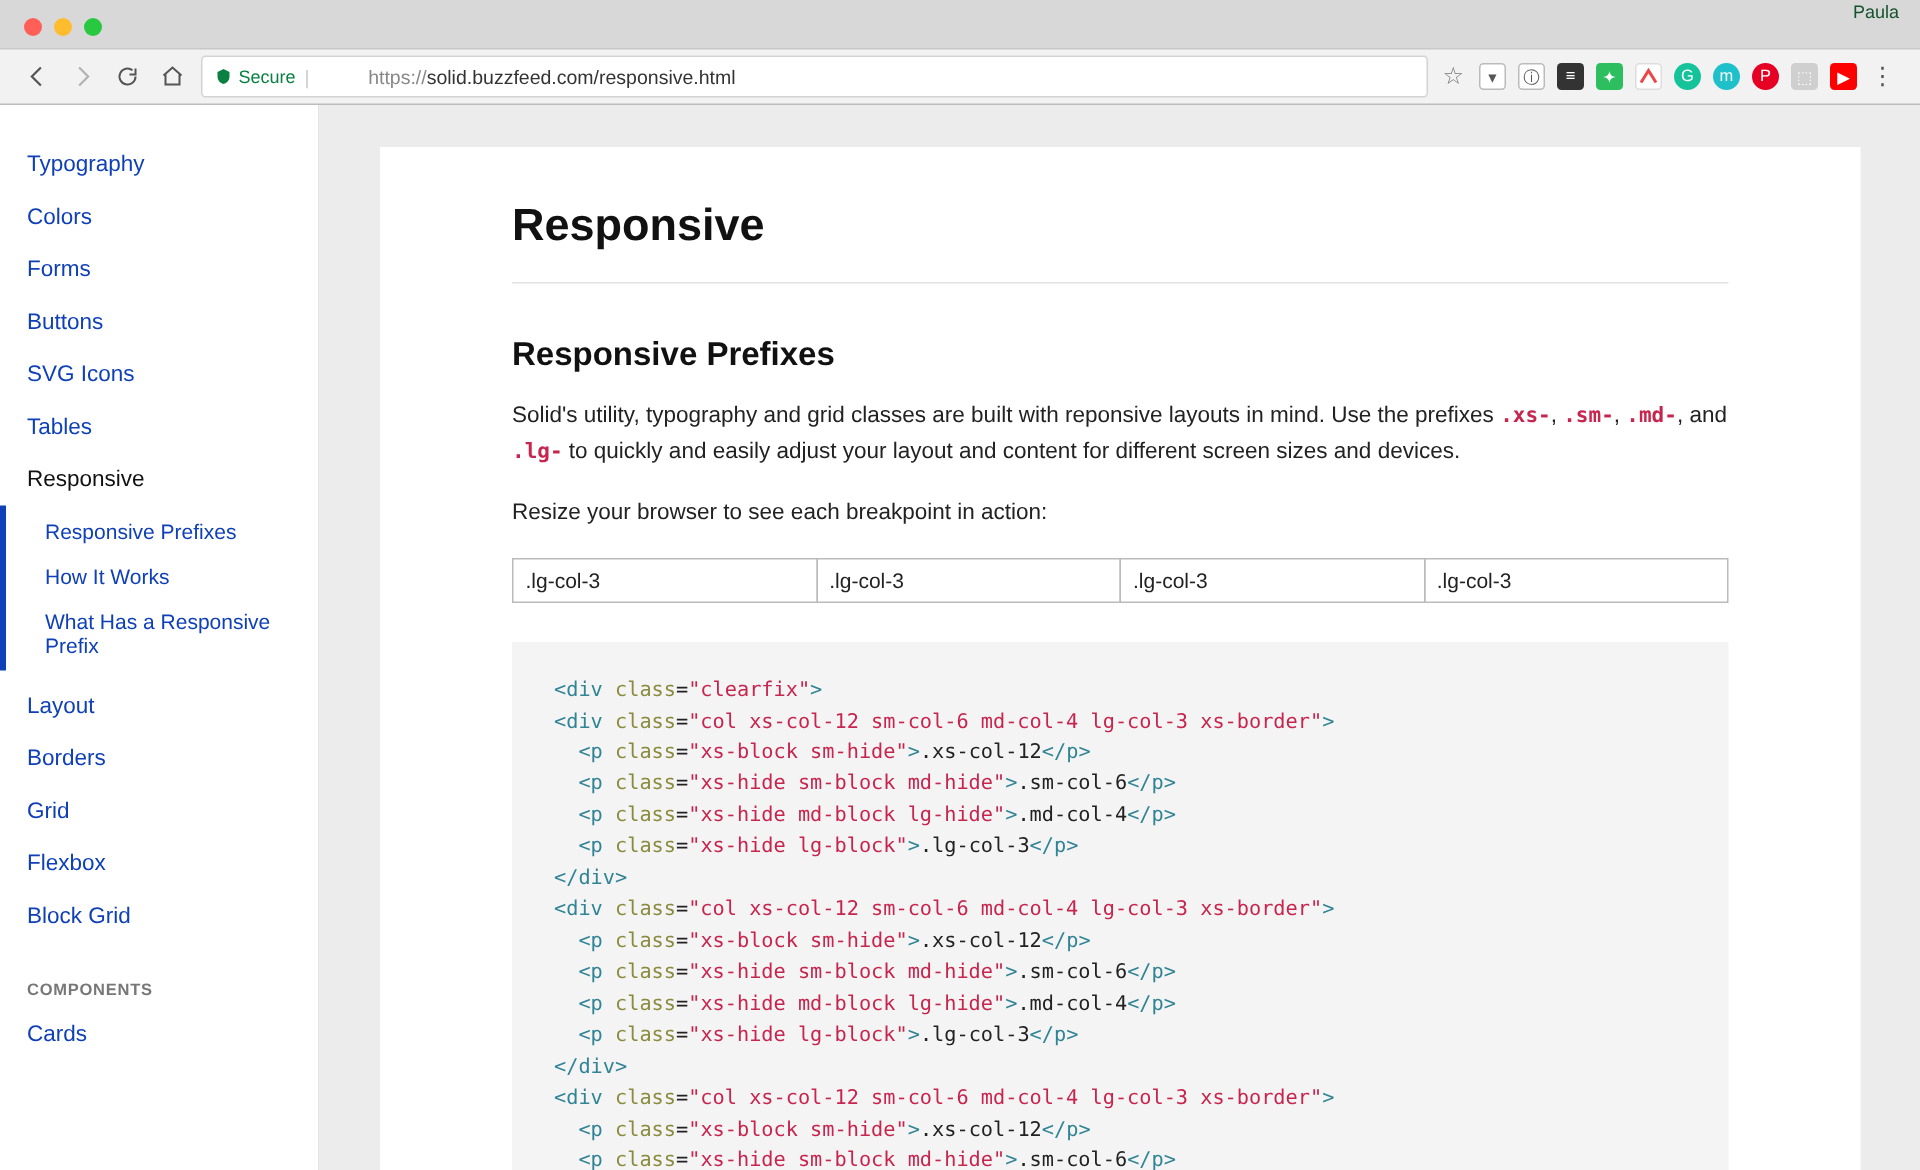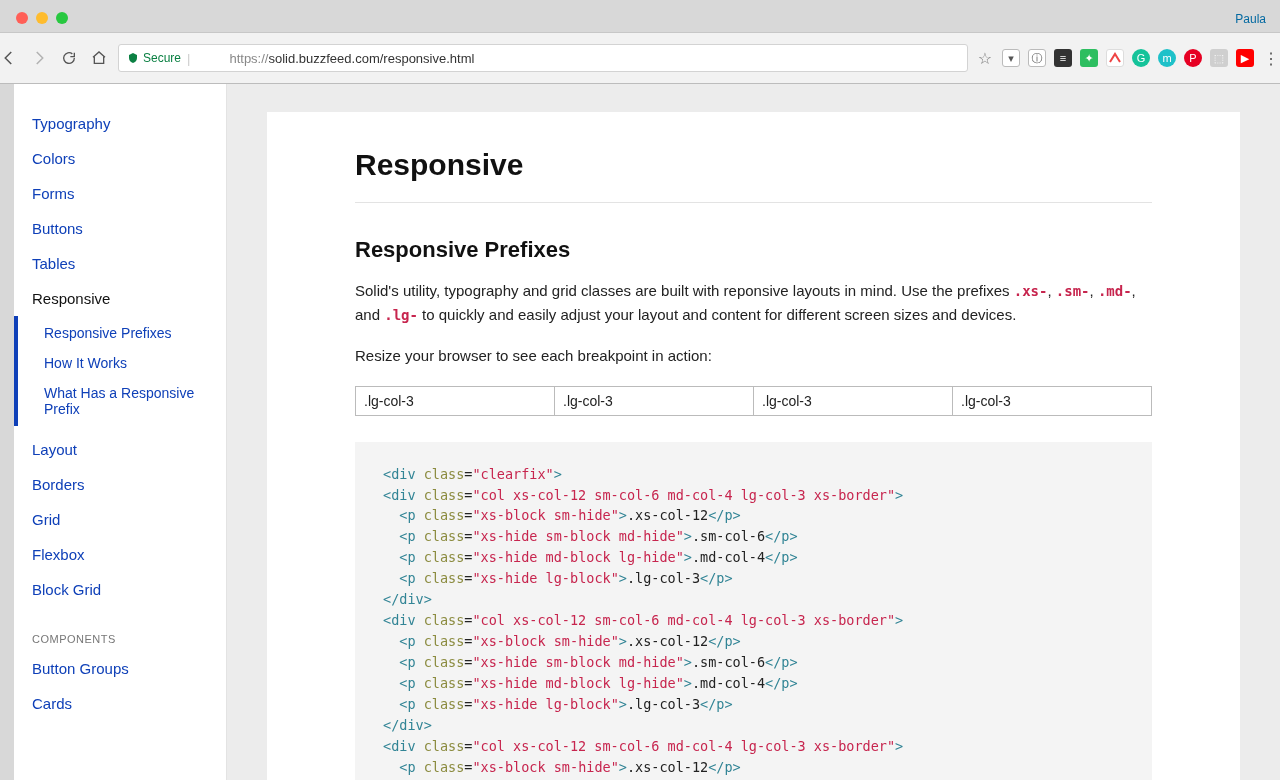--- a/index.html
+++ b/index.html
@@ -10,41 +10,41 @@
 .tab-bar { display: flex; align-items: center; height: 32px; padding: 4px 8px 0 8px; position: relative; }
 .traffic-lights { display: flex; gap: 8px; padding: 0 8px; }
 .tl { width: 12px; height: 12px; border-radius: 50%; }
 .tl-red { background: #ff5f57; }
 .tl-yellow { background: #febc2e; }
 .tl-green { background: #28c840; }
 .tab { background: #f2f2f2; border-radius: 6px 6px 0 0; padding: 6px 10px; display: flex; align-items: center; gap: 8px; margin-left: 14px; min-width: 195px; font-size: 12px; color: #333; border: 1px solid #c2c2c2; border-bottom: none; }
 .tab-favicon { width: 14px; height: 14px; }
 .tab-title { flex: 1; }
 .tab-close { font-size: 14px; color: #777; cursor: pointer; }
-.user-label { position: absolute; right: 14px; top: 12px; font-size: 12px; color: #0369a1; }
+.user-label { position: absolute; right: 14px; top: 1px; font-size: 12px; color: #14532d; }
 
-.addr-bar { background: #f2f2f2; border-top: 1px solid #c7c7c7; border-bottom: 1px solid #bcbcbc; height: 52px; display: flex; align-items: center; padding: 0 0; gap: 10px; }
+.addr-bar { background: #f2f2f2; border-top: 1px solid #c7c7c7; border-bottom: 1px solid #bcbcbc; height: 38px; display: flex; align-items: center; padding: 0 16px; gap: 10px; }
 .nav-btns { display: flex; gap: 12px; align-items: center; color: #5a5a5a; }
 .nav-icon { width: 18px; height: 18px; display: flex; align-items: center; justify-content: center; }
 .url-field { flex: 1; background: #fff; border: 1px solid #d3d3d3; border-radius: 3px; height: 28px; display: flex; align-items: center; padding: 0 8px; font-size: 13px; gap: 6px; }
 .secure { color: #0b8043; font-size: 12px; display: flex; align-items: center; gap: 4px; }
 .url-text { color: #333; margin-left: 33px; }
 .url-text .dim { color: #888; }
 .star { color: #777; font-size: 16px; }
 .ext-icons { display: flex; gap: 8px; align-items: center; }
 .ext { width: 18px; height: 18px; border-radius: 3px; display:flex; align-items:center; justify-content:center; font-size:11px; color:#fff; }
 
 
-.page { display: flex; background: #ececec; height: calc(780px - 70px); margin-left: 14px; }
+.page { display: flex; background: #ececec; height: calc(780px - 70px); }
 .sidebar { width: 213px; background: #fff; border-right: 1px solid #e3e3e3; padding: 22px 0 0 18px; overflow-y: auto; }
 .side-link { display: block; color: #0f40b8; font-size: 15px; padding: 9px 0; text-decoration: none; }
 .side-link.active { color: #111; font-weight: 400; }
 .sub-links { border-left: 4px solid #0f40b8; margin-left: -18px; padding-left: 26px; margin-bottom: 6px; padding-top:2px; padding-bottom:2px;}
 .sub-link { display: block; color: #0f40b8; font-size: 14px; padding: 7px 0; text-decoration: none; padding-right:12px; }
-.section-label { color: #777; font-size: 11px; letter-spacing: 0.5px; padding: 26px 0 6px 0; font-weight: 400; }
+.section-label { color: #777; font-size: 11px; letter-spacing: 0.5px; padding: 26px 0 6px 0; font-weight: 700; }
 
 .content-wrap { flex: 1; padding: 28px 40px 0 40px; overflow-y: auto; }
 .content { background: #fff; padding: 36px 88px; min-height: 100%; }
 h1 { font-size: 30px; font-weight: 600; color: #111; margin-bottom: 20px; }
 .hr { border-bottom: 1px solid #e3e3e3; margin-bottom: 34px; }
 h2 { font-size: 22px; font-weight: 700; color: #111; margin-bottom: 16px; }
 .body-text { font-size: 15px; color: #222; line-height: 1.55; margin-bottom: 18px; }
 .code-inline { color: #c7254e; font-family: Menlo, Consolas, monospace; font-size: 14px; font-weight: bold; }
 
 .grid-demo { display: flex; margin-bottom: 26px; }
@@ -125,34 +125,34 @@
     </div>
   </div>
 </div>
 
 <div class="page">
   <nav class="sidebar">
     <a class="side-link">Typography</a>
     <a class="side-link">Colors</a>
     <a class="side-link">Forms</a>
     <a class="side-link">Buttons</a>
+    <a class="side-link">SVG Icons</a>
     <a class="side-link">Tables</a>
     <a class="side-link active">Responsive</a>
     <div class="sub-links">
       <a class="sub-link">Responsive Prefixes</a>
       <a class="sub-link">How It Works</a>
       <a class="sub-link">What Has a Responsive Prefix</a>
     </div>
     <a class="side-link">Layout</a>
     <a class="side-link">Borders</a>
     <a class="side-link">Grid</a>
     <a class="side-link">Flexbox</a>
     <a class="side-link">Block Grid</a>
     <div class="section-label">COMPONENTS</div>
-    <a class="side-link">Button Groups</a>
     <a class="side-link">Cards</a>
   </nav>
 
   <div class="content-wrap">
     <div class="content">
       <h1>Responsive</h1>
       <div class="hr"></div>
       <h2>Responsive Prefixes</h2>
       <p class="body-text">
         <span>Solid's utility, typography and grid classes are built with reponsive layouts in mind. Use the prefixes </span><span class="code-inline">.xs-</span><span>, </span><span class="code-inline">.sm-</span><span>, </span><span class="code-inline">.md-</span><span>, and </span><span class="code-inline">.lg-</span><span> to quickly and easily adjust your layout and content for different screen sizes and devices.</span>

